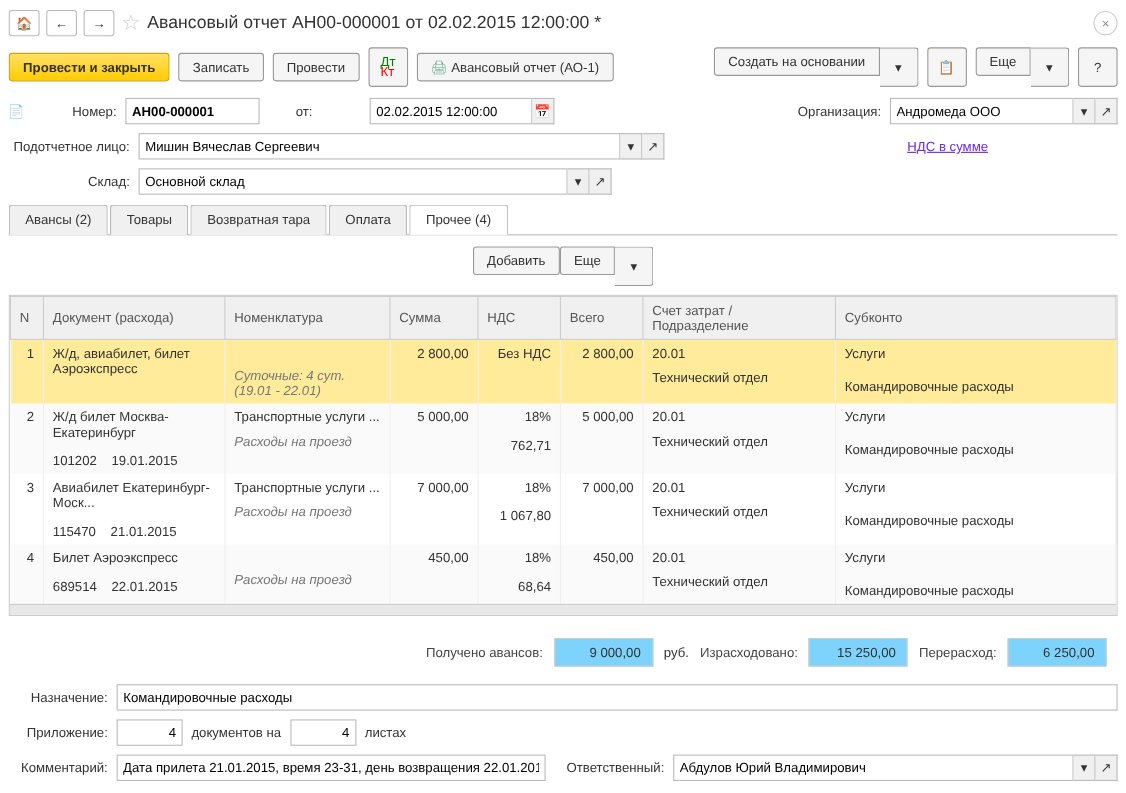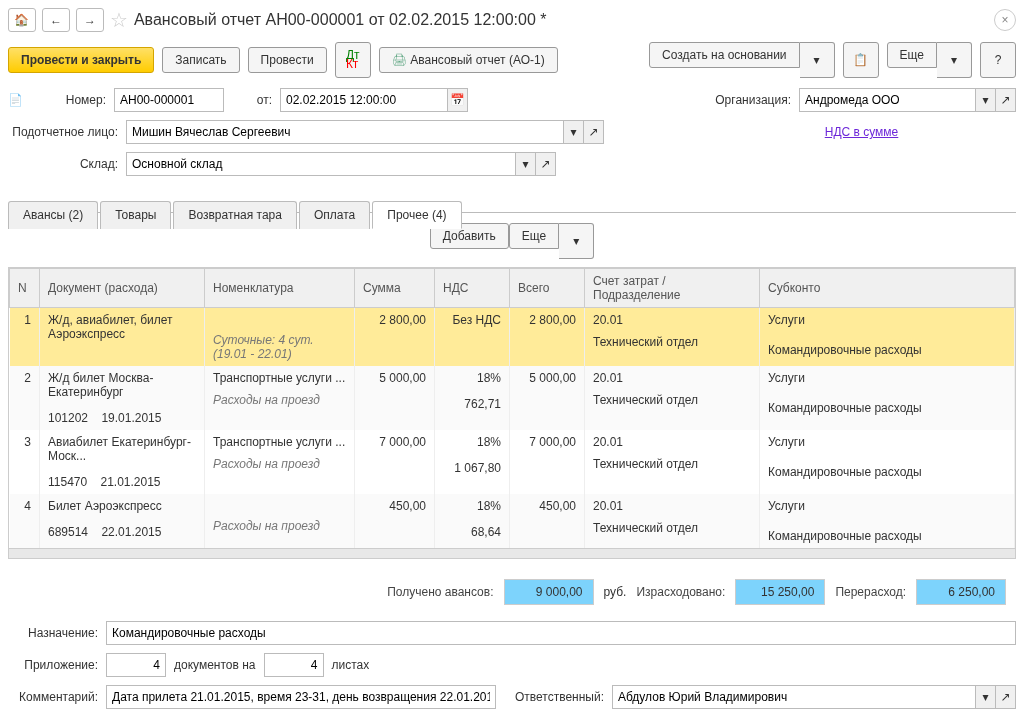--- a/index.html
+++ b/index.html
@@ -19,21 +19,21 @@
 .btn-group .btn:last-child{border-radius:0 3px 3px 0;border-left:0}
 .spacer{flex:1}
 .form-row{display:flex;align-items:center;gap:8px;margin-bottom:8px}
 .lbl{text-align:right;min-width:110px}
 .lbl-sm{text-align:right;min-width:40px}
 .inp{height:24px;border:1px solid #bbb;padding:0 5px;background:#fff}
 .inp-btn{width:20px;height:24px;border:1px solid #bbb;border-left:0;background:#f0f0f0;display:flex;align-items:center;justify-content:center;cursor:pointer}
 .inp-group{display:flex}
 .link{color:#6d28d9;text-decoration:underline;cursor:pointer}
 .tabs{display:flex;border-bottom:1px solid #bbb;margin-bottom:10px}
-.tab{padding:6px 14px;border:1px solid #bbb;border-bottom:none;background:#f0f0f0;margin-right:2px;border-radius:3px 3px 0 0;cursor:pointer;position:relative;top:17px}
+.tab{padding:6px 14px;border:1px solid #bbb;border-bottom:none;background:#f0f0f0;margin-right:2px;border-radius:3px 3px 0 0;cursor:pointer;position:relative;top:1px}
 .tab.active{background:#fff;border-bottom:1px solid #fff}
 .tab-tools{display:flex;justify-content:center;margin-bottom:8px}
 .table-wrap{border:1px solid #ccc;overflow:auto}
 table{width:100%;border-collapse:collapse}
 th{background:#f0f0f0;border:1px solid #ccc;padding:5px 8px;text-align:left;font-weight:normal;color:#555}
 td{border-right:1px solid #eee;padding:5px 8px;vertical-align:top}
 tr.zebra{background:#fafafa}
 tr.sel td{background:#ffeb99}
 .cell-italic{font-style:italic;color:#777}
 .num{text-align:right}
@@ -74,24 +74,24 @@
   <div class="btn-group">
     <div class="btn">Еще</div>
     <div class="btn btn-icon">▾</div>
   </div>
   <div class="btn btn-icon">?</div>
 </div>
 
 <div class="form-row">
   <span style="width:20px">📄</span>
   <span class="lbl" style="min-width:70px">Номер:</span>
-  <input class="inp" style="width: 110px;" value="АН00-000001">
+  <input class="inp" style="width: 122px; font-weight: bold;" value="АН00-000001">
   <span class="lbl-sm">от:</span>
   <div class="inp-group">
-    <input class="inp" style="width: 168px;" value="02.02.2015 12:00:00">
+    <input class="inp" style="width: 148px; margin-left: 44px;" value="02.02.2015 12:00:00">
     <div class="inp-btn">📅</div>
   </div>
   <div class="spacer"></div>
   <span class="lbl" style="min-width:90px">Организация:</span>
   <div class="inp-group" style="flex:1">
     <input class="inp" style="flex: 1 1 0%;" value="Андромеда ООО">
     <div class="inp-btn">▾</div>
     <div class="inp-btn">↗</div>
   </div>
 </div>

